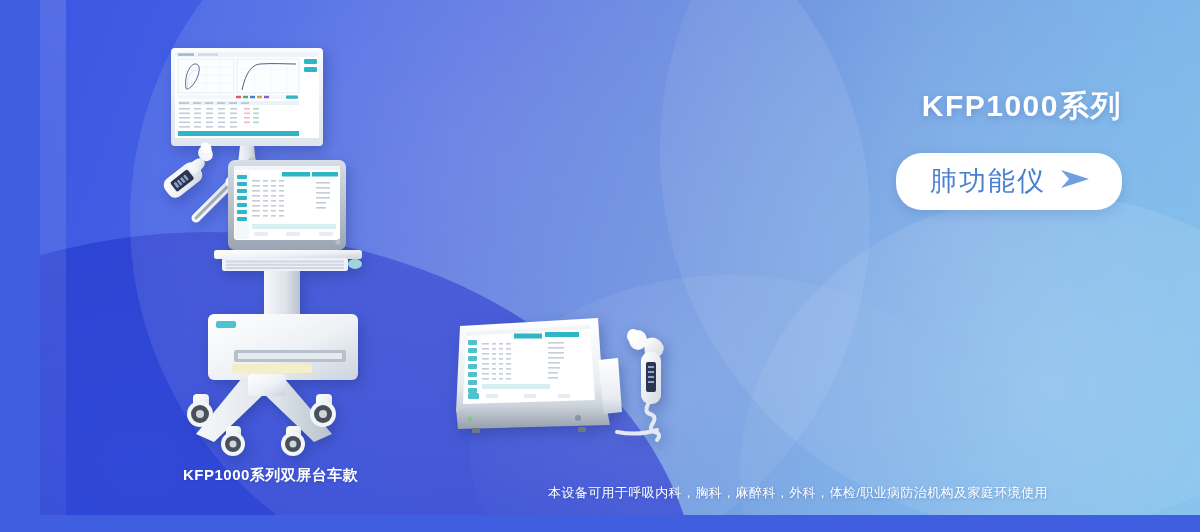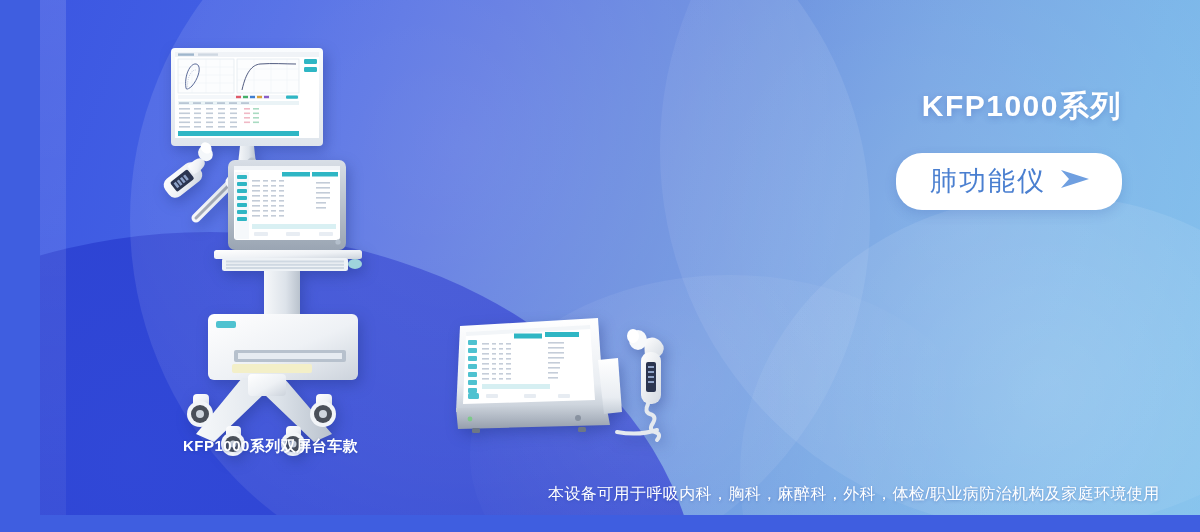--- a/index.html
+++ b/index.html
@@ -68,25 +68,25 @@
   }
   .cta-label { color:#4a7fd0; font-size:27px; letter-spacing:2px; }
   .cta-arrow { display:block; }
 
   
   .caption {
     position:absolute; color:#ffffff; font-size:15px; font-weight:bold;
     letter-spacing:.5px; text-shadow:0 1px 3px rgba(30,60,150,.4);
     white-space:nowrap;
   }
-  .caption-cart { left:143px; top:437px; }
+  .caption-cart { left:143px; top:466px; }
   .caption-portable { left:427px; top:454px; }
   .disclaimer {
     position:absolute; left:508px; top:484px; color:#ffffff;
-    font-size:16px; letter-spacing:.4px; white-space:nowrap;
+    font-size:13px; letter-spacing:.4px; white-space:nowrap;
     text-shadow:0 1px 3px rgba(30,60,150,.35);
   }
 
   
   .cart { position:absolute; left:96px; top:42px; width:250px; height:420px; }
   .shadow-soft { filter:drop-shadow(3px 5px 7px rgba(25,45,120,.35)); }
 
   
   .portable { position:absolute; left:398px; top:300px; width:240px; height:150px; }
 </style>

